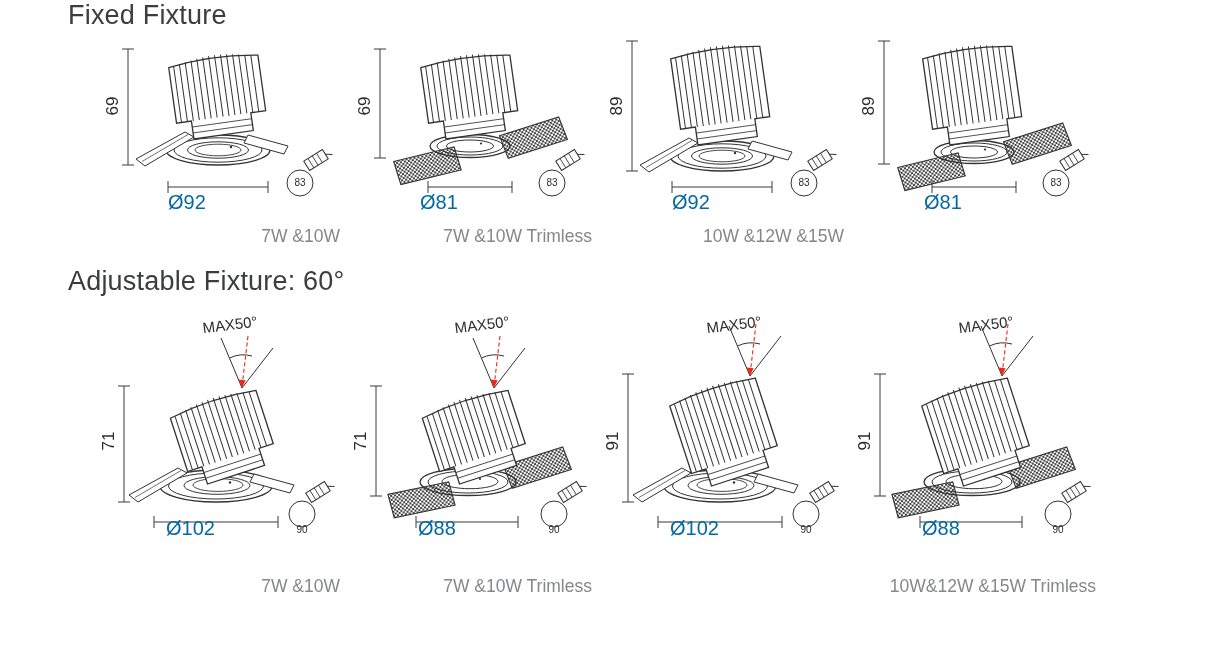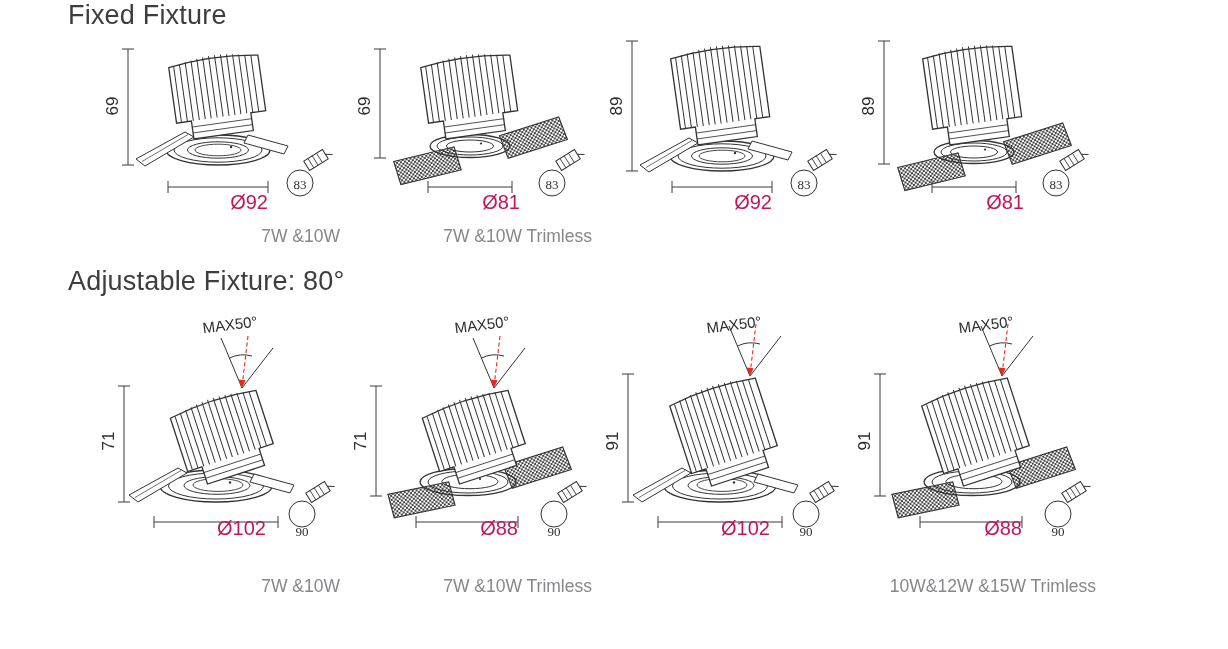--- a/index.html
+++ b/index.html
@@ -20,25 +20,25 @@
   #row-adj  .cell { height:300px; }
 
   svg.art { position:absolute; left:0; top:0; display:block; }
 
   .ln line { stroke:#3a3a3c; stroke-width:1; }
 
   .hnum { position:absolute; font-size:17px; color:#2c2d2f; transform:rotate(-90deg); white-space:nowrap; }
   #row-fixed .hnum { left:16px; top:60px; }
   #row-adj  .hnum { left:12px; top:123px; }
 
-  .dnum { position:absolute; width:100px; text-align:right; font-size:20px; color:#be185d; }
+  .dnum { position:absolute; width:100px; text-align:left; font-size:20px; color:#0369a1; }
   #row-fixed .dnum { left:80px; top:155px; }
   #row-adj  .dnum { left:78px; top:209px; }
 
-  .cutnum { position:absolute; width:26px; text-align:center; font-size:13px; color:#2c2d2f;font-family:Liberation Serif, serif; }
+  .cutnum { position:absolute; width:26px; text-align:center; font-size:10px; color:#2c2d2f; }
   #row-fixed .cutnum { left:199px; top:141px; }
   #row-adj  .cutnum { left:201px; top:200px;margin-top:16px; }
 
   .maxnum { position:absolute; left:96px; top:8px; width:92px; text-align:center;
             font-size:15px; color:#2b2c2e; transform:rotate(-7deg); }
 
   .plabel { position:absolute; left:0; width:100%; text-align:right; font-size:17.5px; color:#85878a; }
   #row-fixed .plabel { top:190px; }
   #row-adj  .plabel { top:268px; }
 </style>
@@ -195,20 +195,21 @@
           <line x1="80" y1="151" x2="180" y2="151"></line>
             <line x1="80" y1="145" x2="80" y2="157"></line>
             <line x1="180" y1="145" x2="180" y2="157"></line>
         </g>
         <circle cx="212" cy="147" r="13" fill="#fff" stroke="#333"></circle>
         <use href="#tag" transform="translate(228,124)"></use>
       </svg>
       <span class="hnum">89</span>
       <span class="dnum">Ø92</span>
       <span class="cutnum">83</span>
+      <div class="plabel">10W &amp;12W &amp;15W</div>
     </div>
 
     <div class="cell">
       <svg class="art" width="252" height="185" viewBox="0 0 252 185">
         <g class="ln">
           <line x1="40" y1="5" x2="40" y2="128"></line>
             <line x1="34" y1="5" x2="46" y2="5"></line>
             <line x1="34" y1="128" x2="46" y2="128"></line>
         </g>
         <use href="#trim-sm" transform="translate(130,116)"></use>
@@ -222,21 +223,21 @@
         </g>
         <circle cx="212" cy="147" r="13" fill="#fff" stroke="#333"></circle>
         <use href="#tag" transform="translate(228,124)"></use>
       </svg>
       <span class="hnum">89</span>
       <span class="dnum">Ø81</span>
       <span class="cutnum">83</span>
     </div>
   </div>
 
-  <h2 class="section-title" id="title-adj">Adjustable Fixture: 80°</h2>
+  <h2 class="section-title" id="title-adj">Adjustable Fixture: 60°</h2>
 
   <div class="row" id="row-adj">
 
     <div class="cell">
       <svg class="art" width="252" height="250" viewBox="0 0 252 250">
         <g class="ln">
           <line x1="36" y1="78" x2="36" y2="194"></line>
             <line x1="30" y1="78" x2="42" y2="78"></line>
             <line x1="30" y1="194" x2="42" y2="194"></line>
         </g>

